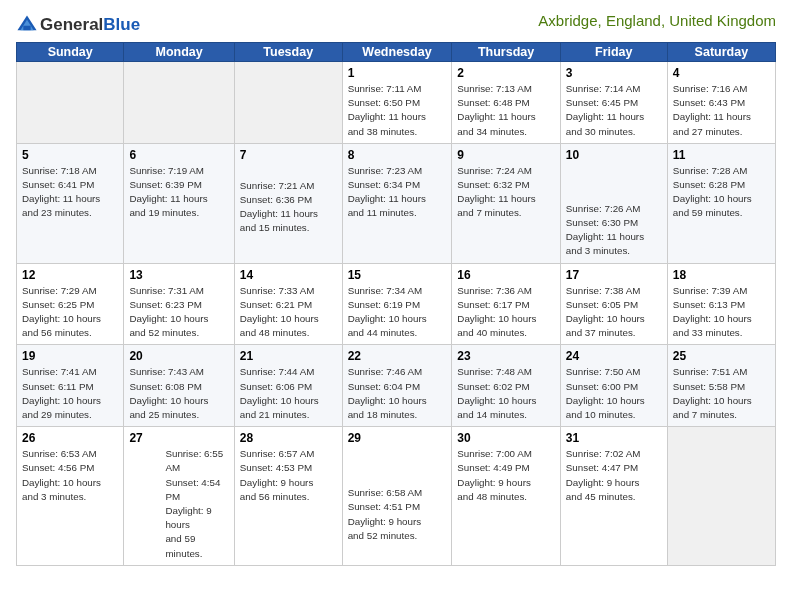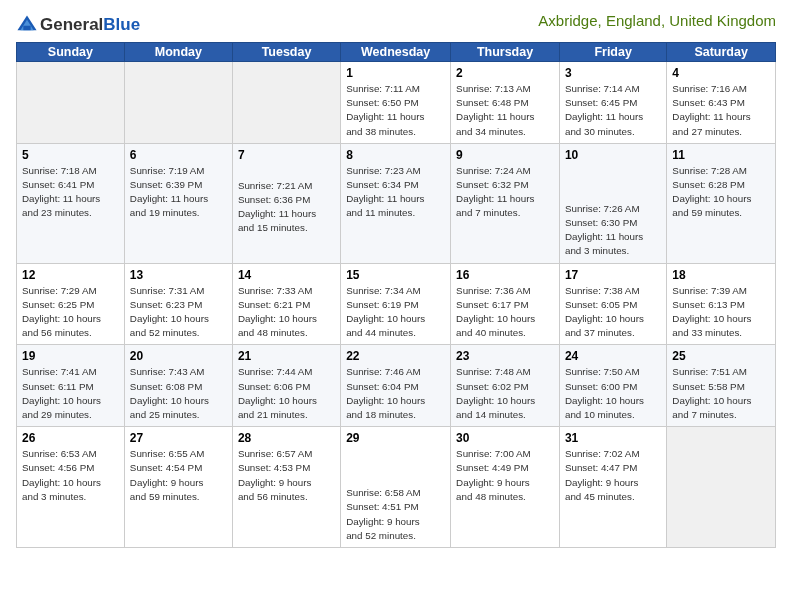--- a/index.html
+++ b/index.html
@@ -319,21 +319,21 @@
         <tr>
           <td>
             <span class="day-number">26</span>
             <div class="day-info" style="white-space: pre-line;">Sunrise: 6:53 AM
 Sunset: 4:56 PM
 Daylight: 10 hours
 and 3 minutes.</div>
           </td>
           <td>
             <span class="day-number">27</span>
-            <div class="day-info" style="white-space: pre-line;">Sunrise: 6:55 AM
+            <div class="day-info" style="white-space: pre-line; margin-left: 36px;">Sunrise: 6:55 AM
 Sunset: 4:54 PM
 Daylight: 9 hours
 and 59 minutes.</div>
           </td>
           <td>
             <span class="day-number">28</span>
             <div class="day-info" style="white-space: pre-line;">Sunrise: 6:57 AM
 Sunset: 4:53 PM
 Daylight: 9 hours
 and 56 minutes.</div>

